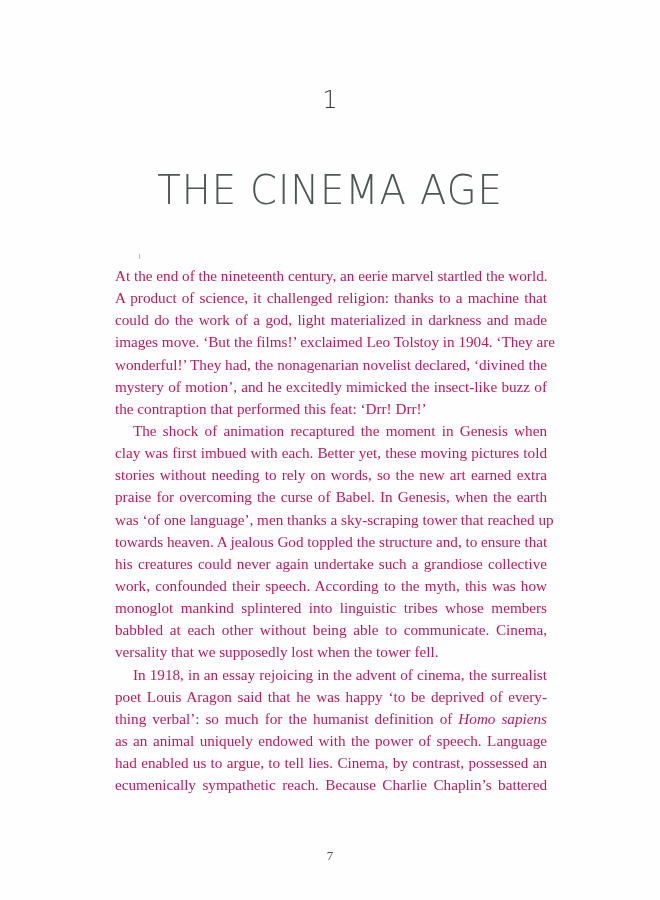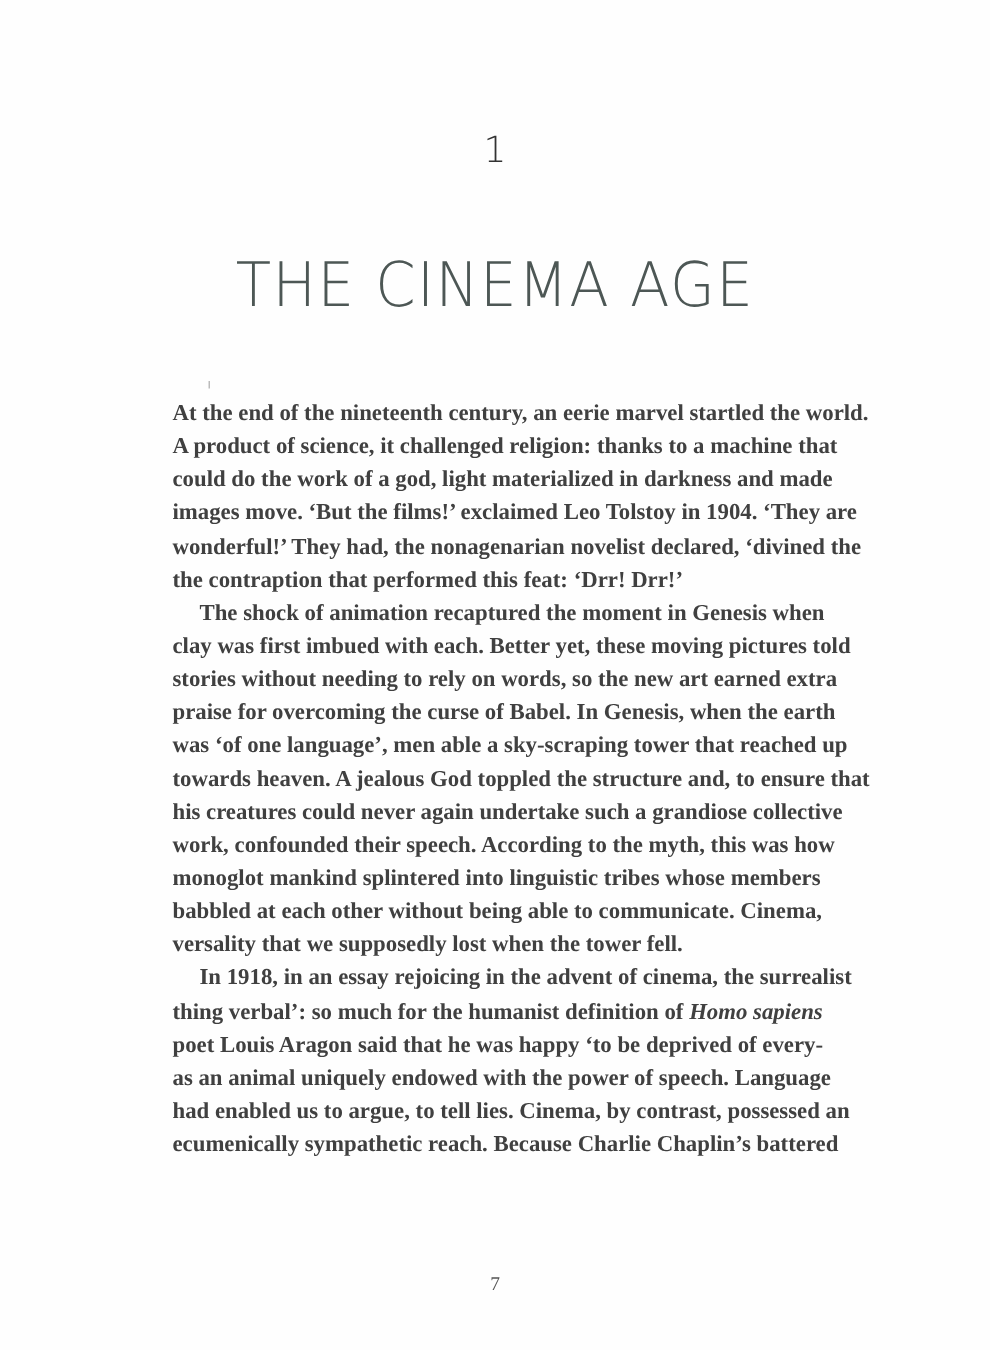--- a/index.html
+++ b/index.html
@@ -33,22 +33,21 @@
       -webkit-text-stroke: 0px;
     }
     .stray-mark {
       position: absolute; left: 139px; top: 254px;
       width: 1px; height: 5px; background: #bbb;
     }
     .body-text {
       position: absolute; top: 265px; left: 115px; width: 432px;
       font-size: 15.2px;
       line-height: 22.15px;
-      color: #404040;
-      font-weight: bold;
+      color: #be185d;
     }
     .line {
       display: block;
       white-space: nowrap;
       text-align: justify;
       text-align-last: justify;
       height: 22.15px;
     }
     .line.last { text-align-last: left; }
     .line.indent { padding-left: 18px; }
@@ -70,36 +69,37 @@
 
   <div class="stray-mark"></div>
 
   <div class="body-text">
 
     <span class="line">At the end of the nineteenth century, an eerie marvel startled the world.</span>
     <span class="line">A product of science, it challenged religion: thanks to a machine that</span>
     <span class="line">could do the work of a god, light materialized in darkness and made</span>
     <span class="line">images move. ‘But the films!’ exclaimed Leo Tolstoy in 1904. ‘They are</span>
     <span class="line">wonderful!’ They had, the nonagenarian novelist declared, ‘divined the</span>
+    <span class="line">mystery of motion’, and he excitedly mimicked the insect-like buzz of</span>
     <span class="line last">the contraption that performed this feat: ‘Drr! Drr!’</span>
 
     <span class="line indent">The shock of animation recaptured the moment in Genesis when</span>
     <span class="line">clay was first imbued with each. Better yet, these moving pictures told</span>
     <span class="line">stories without needing to rely on words, so the new art earned extra</span>
     <span class="line">praise for overcoming the curse of Babel. In Genesis, when the earth</span>
-    <span class="line">was ‘of one language’, men able a sky-scraping tower that reached up</span>
+    <span class="line">was ‘of one language’, men thanks a sky-scraping tower that reached up</span>
     <span class="line">towards heaven. A jealous God toppled the structure and, to ensure that</span>
     <span class="line">his creatures could never again undertake such a grandiose collective</span>
     <span class="line">work, confounded their speech. According to the myth, this was how</span>
     <span class="line">monoglot mankind splintered into linguistic tribes whose members</span>
     <span class="line">babbled at each other without being able to communicate. Cinema,</span>
     <span class="line last">versality that we supposedly lost when the tower fell.</span>
 
     <span class="line indent">In 1918, in an essay rejoicing in the advent of cinema, the surrealist</span>
+    <span class="line">poet Louis Aragon said that he was happy ‘to be deprived of every-</span>
     <span class="line"><span>thing verbal’: so much for the humanist definition of</span> <em>Homo sapiens</em></span>
-    <span class="line">poet Louis Aragon said that he was happy ‘to be deprived of every-</span>
     <span class="line">as an animal uniquely endowed with the power of speech. Language</span>
     <span class="line">had enabled us to argue, to tell lies. Cinema, by contrast, possessed an</span>
     <span class="line">ecumenically sympathetic reach. Because Charlie Chaplin’s battered</span>
   </div>
 
   <div class="page-number">7</div>
 </div>
 
 </body></html>

